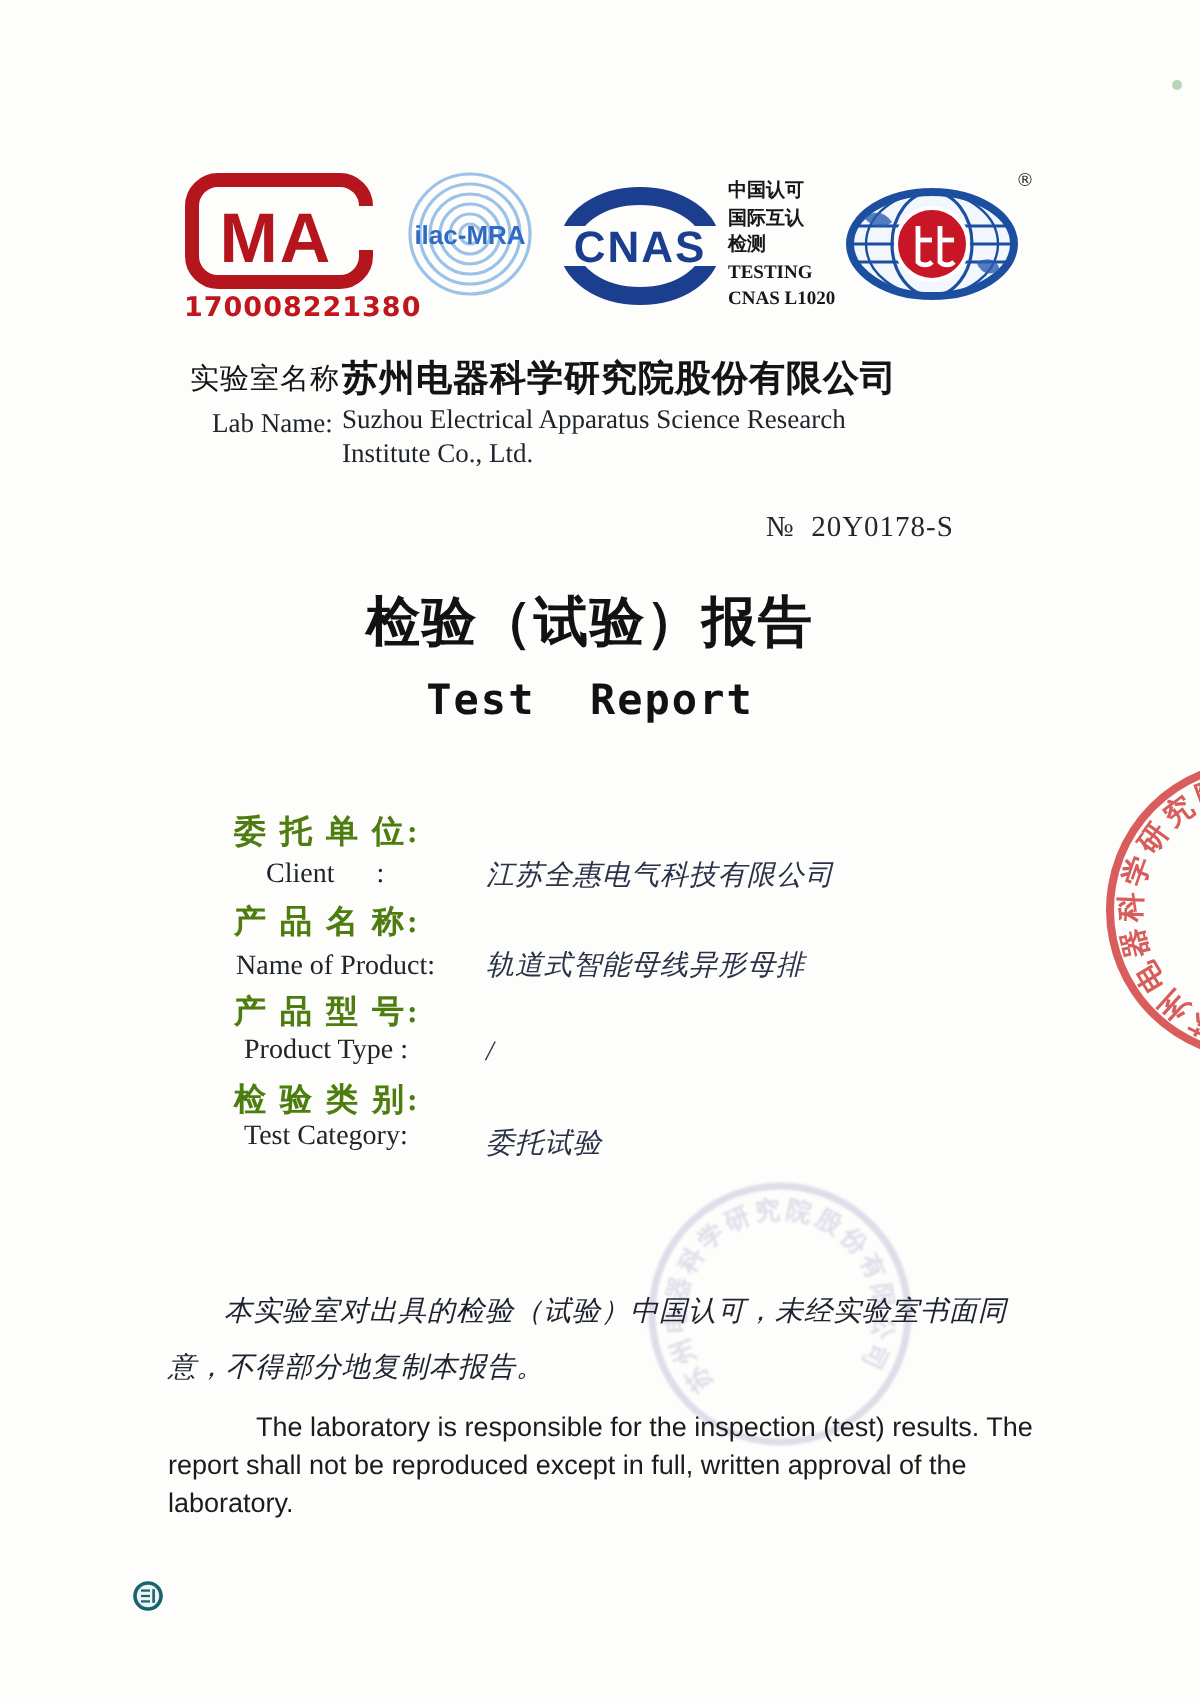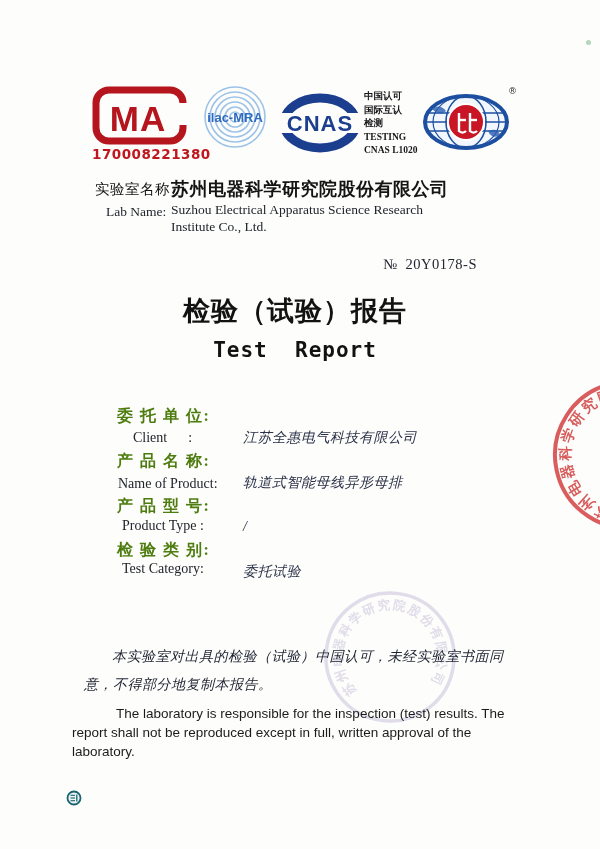--- a/index.html
+++ b/index.html
@@ -164,21 +164,21 @@
       <g transform="rotate(8 85 85)" opacity="0.26">
         <circle cx="85" cy="85" r="64" fill="none" stroke="#8f80b8" stroke-width="3.5"></circle>
         <text font-size="12.5" font-weight="bold" fill="#8f80b8" letter-spacing="2" font-family="Liberation Serif, serif">
           <textPath href="#faintSealPath" startOffset="10%">苏州电器科学研究院股份有限公司</textPath>
         </text>
       </g>
     </svg>
   </div>
 
   <div class="abs disc-cn" style="left:84px; top:643px;">本实验室对出具的检验（试验）中国认可，未经实验室书面同意，不得部分地复制本报告。</div>
-  <div class="abs disc-en" style="left:72px; top:704px;">The laboratory is responsible for the inspection (test) results. The report shall not be reproduced except in full, written approval of the laboratory.</div>
+  <div class="abs disc-en" style="left:84px; top:704px;">The laboratory is responsible for the inspection (test) results. The report shall not be reproduced except in full, written approval of the laboratory.</div>
 
   <div class="abs" style="left:528px; top:355px;">
     <svg width="200" height="200" viewBox="0 0 200 200">
       <defs>
         <path id="redSealPath" d="M 100,158 a 58,58 0 1 1 0.1,0" fill="none"></path>
       </defs>
       <g transform="rotate(-12 100 100)" opacity="0.82">
         <circle cx="100" cy="100" r="73" fill="none" stroke="#d23b3b" stroke-width="4"></circle>
         <text font-size="14.5" font-weight="bold" fill="#cf3a3a" letter-spacing="2.5" font-family="Liberation Serif, serif">
           <textPath href="#redSealPath" startOffset="8%">苏州电器科学研究院股份有限公司</textPath>

